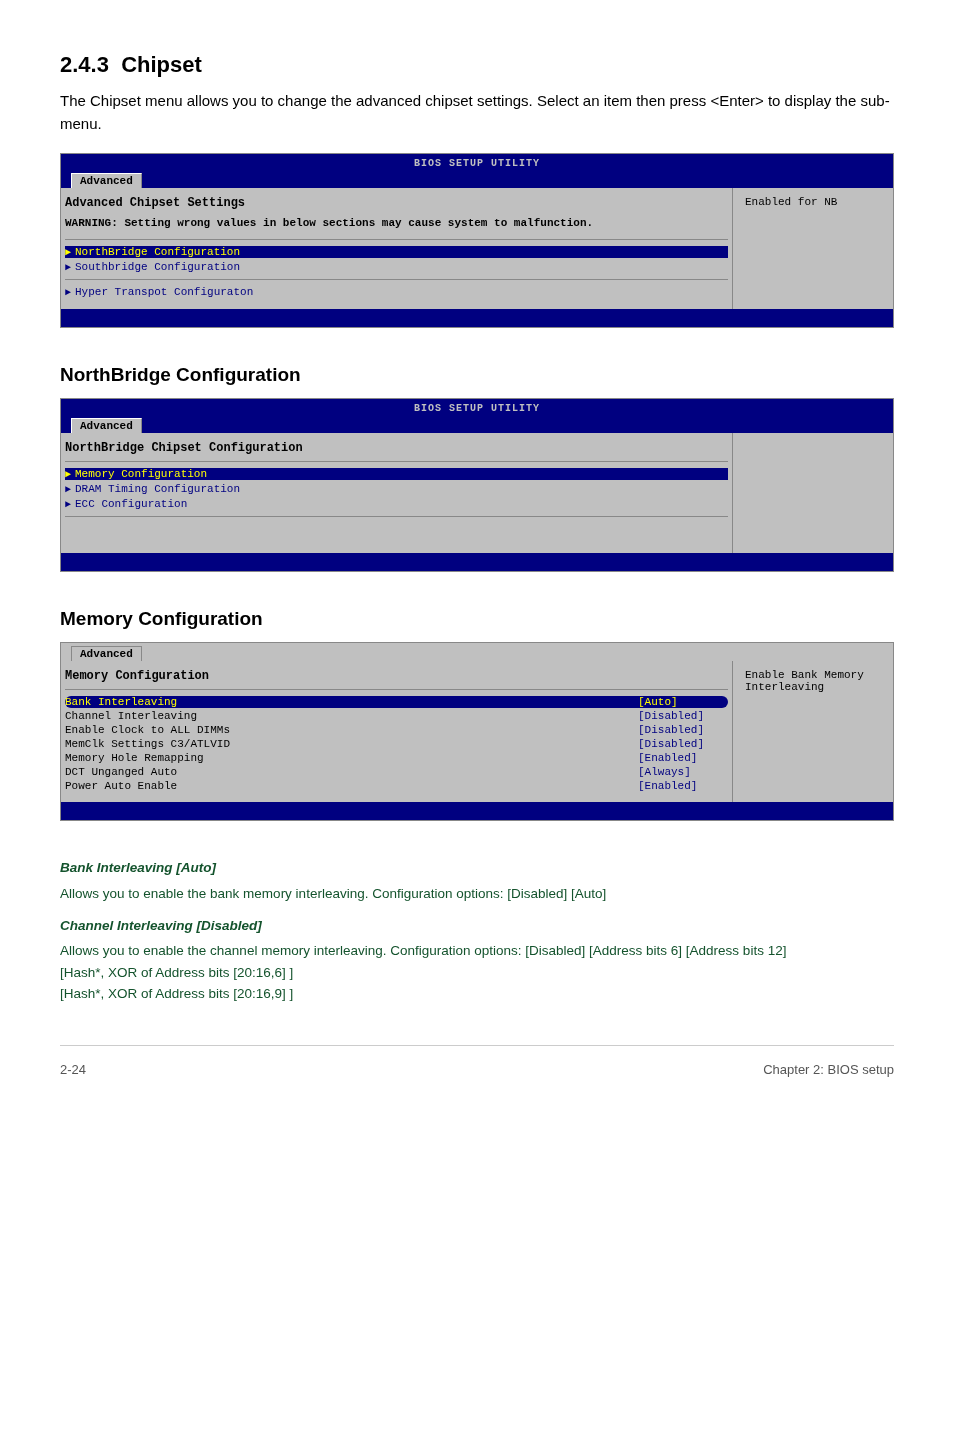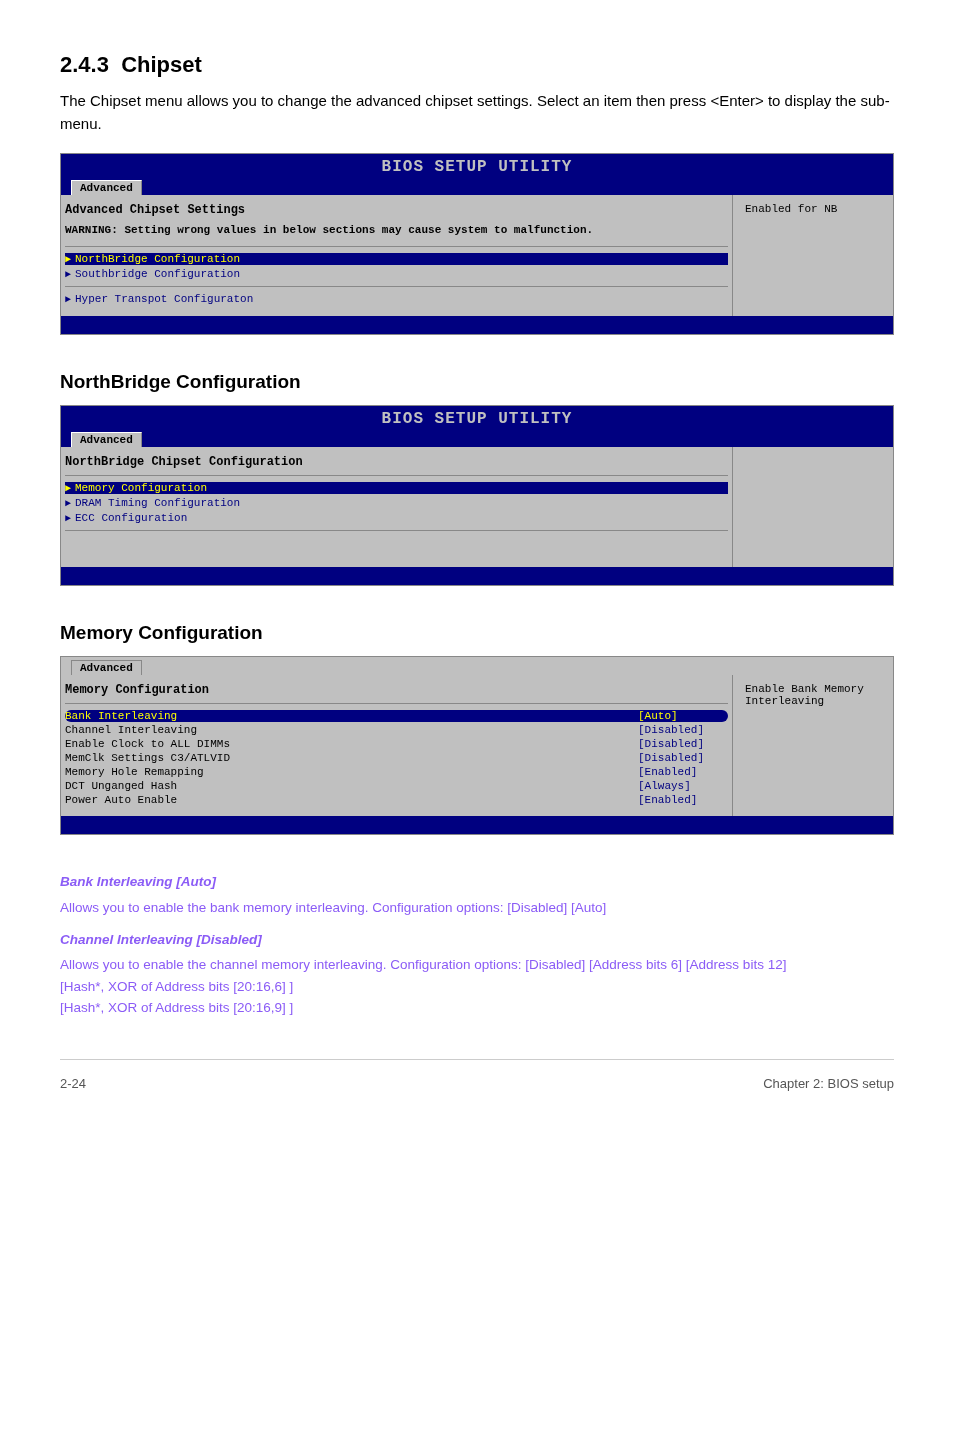--- a/index.html
+++ b/index.html
@@ -42,21 +42,21 @@
       font-size: 12px;
       position: relative;
     }
 
     .bios-title-bar {
       background: #000080;
       text-align: center;
       padding: 4px 0 2px 0;
       color: #c0c0c0;
       font-weight: bold;
-      font-size: 16px;
+      font-size: 10px;
       letter-spacing: 1px;
     }
 
     .bios-tab-row {
       background: #000080;
       padding: 2px 10px 0 10px;
       display: flex;
       gap: 0;
     }
 
@@ -179,21 +179,21 @@
       padding-top: 16px;
       border-top: 1px solid #ccc;
       font-size: 13px;
       color: #555;
     }
 
     .description-block {
       margin-top: 31px;
       font-size: 13.5px;
       line-height: 1.6;
-      color: #8b5cf6;
+      color: #14532d;
     }
 
     .description-block .desc-title {
       font-style: italic;
       font-weight: bold;
       margin-bottom: 4px;
       display: block;
     }
 
     .description-block p {
@@ -314,21 +314,21 @@
         </div>
         <div class="bios-row">
           <span class="bios-row-label">MemClk Settings C3/ATLVID</span>
           <span class="bios-row-value">[Disabled]</span>
         </div>
         <div class="bios-row">
           <span class="bios-row-label">Memory Hole Remapping</span>
           <span class="bios-row-value">[Enabled]</span>
         </div>
         <div class="bios-row">
-          <span class="bios-row-label">DCT Unganged Hash</span>
+          <span class="bios-row-label">DCT Unganged Auto</span>
           <span class="bios-row-value">[Always]</span>
         </div>
         <div class="bios-row">
           <span class="bios-row-label">Power Auto Enable</span>
           <span class="bios-row-value">[Enabled]</span>
         </div>
       </div>
       <div class="bios-right">
         <span>Enable Bank Memory<br>Interleaving</span>
       </div>

